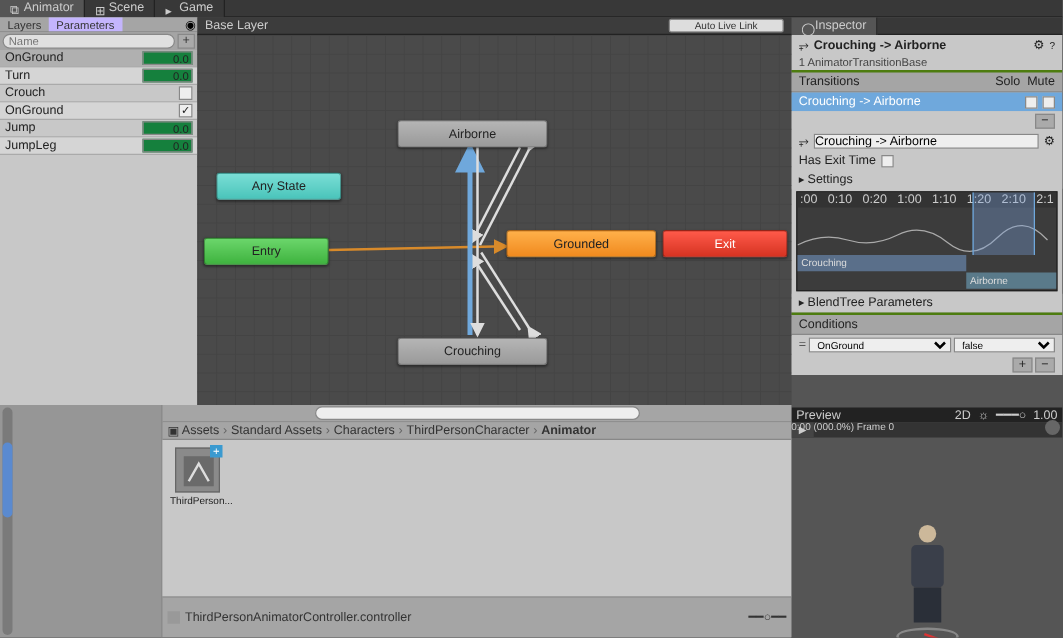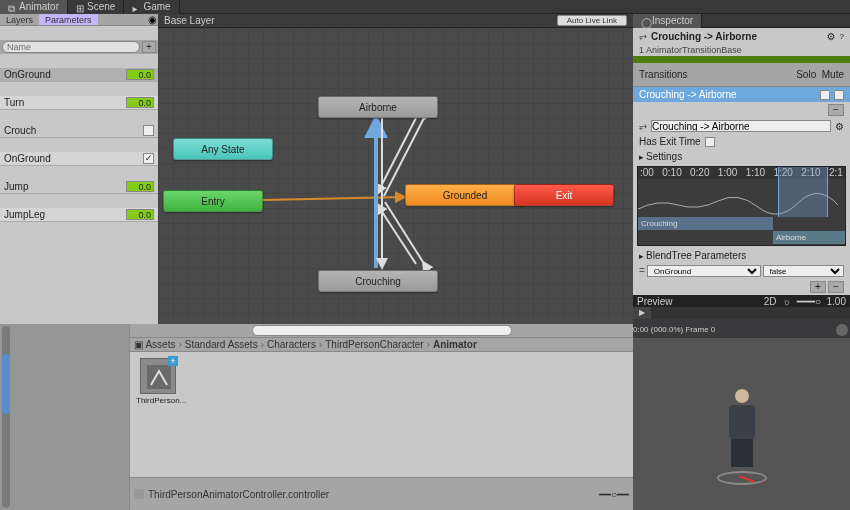--- a/index.html
+++ b/index.html
@@ -6,36 +6,36 @@
 body { width: 850px; height: 510px; background: #555; overflow: hidden; position: relative; }
 
 
 .tabs { background: #383838; height: 14px; display: flex; align-items: center; border-bottom: 1px solid #222; }
 .tab { padding: 1px 8px; color: #ccc; background: #383838; border-right: 1px solid #222; display: flex; align-items: center; gap: 3px; height: 14px; }
 .tab.active { background: #555; }
 .tab-icon { width: 8px; height: 8px; display: inline-block; }
 
 
 .main-row { display: flex; height: 324px; }
-.left-panel { width: 158px; background: #c8c8c8; display: flex; flex-direction: column; gap: 14px; }
+.left-panel { width: 158px; background: #c8c8c8; display: flex; flex-direction: column; }
 .graph-panel { flex: 1; background: #4a4a4a; position: relative; }
 .inspector-panel { width: 217px; background: #555; display: flex; flex-direction: column; }
 
 
 .subtabs { height: 12px; display: flex; background: #a5a5a5; border-bottom: 1px solid #888; }
 .subtab { padding: 0 6px; color: #333; font-size: 9px; line-height: 12px; }
 .subtab.active { background: #c4b5fd; }
 .addrow { height: 14px; display: flex; align-items: center; background: #a5a5a5; padding: 0 2px; gap: 2px; }
 .search-input { flex: 1; height: 12px; background: #e0e0e0; border: 1px solid #888; border-radius: 6px; font-size: 9px; padding: 0 4px; }
 .plus-btn { width: 14px; height: 12px; background: #aaa; border: 1px solid #888; text-align: center; line-height: 10px; font-size: 10px; color: #333; }
 .param-row { height: 14px; display: flex; align-items: center; padding: 0 4px; color: #222; border-bottom: 1px solid #aaa; }
 .param-row.alt { background: #d5d5d5; }
 .param-row.sel { background: #b0b0b0; }
 .param-name { flex: 1; }
-.param-val { width: 28px; height: 11px; background: #84cc16; border: 1px solid #888; text-align: right; padding: 0 2px; font-size: 9px; line-height: 11px; }
+.param-val { width: 40px; height: 11px; background: #15803d; border: 1px solid #888; text-align: right; padding: 0 2px; font-size: 9px; line-height: 11px; }
 .param-check { width: 11px; height: 11px; background: #eee; border: 1px solid #888; }
 .param-check.on::after { content: "✓"; font-size: 9px; color: #222; display: block; line-height: 9px; text-align: center; }
 
 
 .graph-header { height: 14px; background: #3c3c3c; display: flex; align-items: center; padding: 0 6px; color: #ccc; font-size: 9px; justify-content: space-between; border-bottom: 1px solid #222; }
 .graph-body { position: absolute; top: 14px; left: 0; right: 0; bottom: 14px; background: #4a4a4a; background-image: linear-gradient(#444 1px, transparent 1px), linear-gradient(90deg, #444 1px, transparent 1px); background-size: 15px 15px; }
 .graph-footer { position: absolute; bottom: 0; left: 0; right: 0; height: 14px; background: #383838; color: #aaa; font-size: 8px; text-align: right; padding: 0 4px; line-height: 14px; }
 .state { position: absolute; width: 100px; height: 22px; border-radius: 3px; text-align: center; line-height: 22px; font-size: 10px; color: #222; border: 1px solid rgba(0,0,0,0.3); box-shadow: 0 1px 2px rgba(0,0,0,0.4); }
 .state.gray { background: linear-gradient(#b5b5b5,#9a9a9a); }
 .state.teal { background: linear-gradient(#7aded6,#4ac4ba); }
@@ -43,42 +43,42 @@
 .state.orange { background: linear-gradient(#ffb04a,#f08a1e); }
 .state.red { background: linear-gradient(#ff5a4a,#d63322); color: #fff; }
 svg.arrows { position: absolute; top: 0; left: 0; width: 100%; height: 100%; pointer-events: none; }
 
 
 .insp-tabs { height: 14px; background: #383838; display: flex; align-items: center; border-bottom: 1px solid #222; }
 .insp-section { background: #c8c8c8; color: #222; }
 .insp-head { padding: 2px 6px; display: flex; align-items: center; gap: 4px; }
 .insp-head .name { font-weight: bold; font-size: 10px; }
 .insp-sub { padding: 1px 6px; font-size: 9px; color: #444; }
-.insp-bar { background: #a5a5a5; height: 31px; display: flex; align-items: center; padding: 0 6px; font-size: 9px; justify-content: space-between; border-top: 7px solid #4d7c0f; border-bottom: 1px solid #888; }
+.insp-bar { background: #a5a5a5; height: 18px; display: flex; align-items: center; padding: 0 6px; font-size: 9px; justify-content: space-between; border-top: 2px solid #4d7c0f; border-bottom: 1px solid #888; }
 .insp-row { background: #c8c8c8; padding: 2px 6px; display: flex; align-items: center; gap: 4px; font-size: 9px; }
 .insp-row.highlight { background: #6fa8dc; color: #fff; }
 .minus-btn { margin-left: auto; width: 16px; height: 12px; background: #aaa; border: 1px solid #888; text-align:center; line-height:10px; }
 .insp-field { flex: 1; height: 12px; background: #eee; border: 1px solid #888; }
 .insp-sub-title { font-size: 9px; padding: 2px 6px; background: #c8c8c8; }
 .insp-checkbox { width: 10px; height: 10px; background: #eee; border: 1px solid #888; }
 .timeline { background: #3c3c3c; height: 80px; position: relative; margin: 2px 4px; border: 1px solid #222; }
 .timeline-top { height: 12px; background: #333; color: #ccc; font-size: 7px; display: flex; justify-content: space-between; padding: 0 2px; }
 .timeline-wave { position: absolute; top: 12px; left: 0; right: 0; height: 38px; }
 .timeline-bands { position: absolute; bottom: 0; left: 0; right: 0; height: 28px; }
 .band { position: absolute; height: 13px; font-size: 8px; padding: 0 3px; line-height: 13px; color: #ddd; }
 .band.a { top: 0; left: 0; width: 135px; background: #5a6f8a; }
 .band.b { top: 14px; left: 135px; right: 0; background: #5a7a8a; }
 
 .cond-row { display: flex; gap: 2px; padding: 2px 6px; background: #c8c8c8; }
 .cond-select { flex: 1; height: 12px; background: #eee; border: 1px solid #888; font-size: 8px; padding: 0 2px; }
 .pm-row { display: flex; justify-content: flex-end; padding: 2px 6px; gap: 2px; background: #c8c8c8; }
 .pm-btn { width: 16px; height: 12px; background: #aaa; border: 1px solid #888; text-align: center; line-height: 10px; }
 
 
-.preview-bar { background: #222; color: #ccc; height: 12px; display: flex; align-items: center; padding: 0 4px; font-size: 9px; justify-content: space-between; }
+.preview-bar { background: #222; color: #ccc; height: 12px; display: flex; align-items: center; padding: 0 4px; font-size: 9px; justify-content: space-between; margin-top: 26px; }
 .preview-ctrl { background: #333; height: 12px; display: flex; align-items: center; }
 .play-btn { width: 18px; height: 12px; background: #444; text-align:center; color:#ccc; line-height: 11px; font-size: 8px;}
 .preview-body { flex: 1; background: #3a3a3c; position: relative; }
 .preview-status { position: absolute; bottom: 4px; left: 0; right: 0; text-align: left; color: #ccc; font-size: 8px; }
 
 
 .bottom-area { position: absolute; top: 324px; left: 0; width: 633px; height: 186px; background: #c8c8c8; display: flex; }
 .bottom-scroll { width: 130px; background: #969696; border-right: 1px solid #888; position: relative; }
 .bottom-scroll-track { position: absolute; left: 2px; top: 2px; width: 8px; bottom: 2px; background: #7a7a7a; border-radius: 4px; }
 .bottom-scroll-thumb { position: absolute; left: 2px; top: 30px; width: 8px; height: 60px; background: #5a8ad0; border-radius: 4px; }
@@ -89,21 +89,21 @@
 .breadcrumb span.sep { margin: 0 3px; color: #666; }
 .asset-grid { flex: 1; background: #c8c8c8; padding: 6px; position: relative; }
 .asset-item { width: 44px; text-align: center; }
 .asset-thumb { width: 36px; height: 36px; background: #8a8a8a; margin: 0 auto 2px; position: relative; border: 1px solid #666; }
 .asset-thumb .plus { position: absolute; top: -3px; right: -3px; width: 10px; height: 10px; background: #3a9ad0; color: #fff; font-size: 9px; line-height: 10px; text-align: center; }
 .asset-label { font-size: 8px; color: #222; }
 .status-bar { height: 30px; background: #a5a5a5; border-top: 1px solid #888; font-size: 9px; color: #333; display: flex; align-items: center; padding: 16px 4px; gap: 4px; }
 .favicon-block { width: 10px; height: 10px; background: #999; display: inline-block; }
 
 .gear-icon, .help-icon { width: 10px; height: 10px; display: inline-block; }
-.auto-live { font-size: 8px; background: #ddd; border: 1px solid #888; padding: 0 9px; border-radius: 2px; color: #333; }
+.auto-live { font-size: 8px; background: #ddd; border: 1px solid #888; padding: 0 20px; border-radius: 2px; color: #333; }
 
 
 .character { position: absolute; top: 70px; left: 50%; transform: translateX(-50%); width: 60px; height: 90px; }
 .char-head { width: 14px; height: 14px; background: #ccb89a; border-radius: 50%; margin: 0 auto; }
 .char-body { width: 26px; height: 34px; background: #3a3f4a; margin: 2px auto 0; border-radius: 4px; }
 .char-legs { width: 22px; height: 28px; background: #2a2f38; margin: 0 auto; }
 .char-base { width: 50px; height: 14px; border: 2px solid #888; border-radius: 50%; margin: 4px auto 0; position: relative; }
 .char-arrow { position: absolute; width: 16px; height: 2px; background: #d33; top: 50%; left: 20px; transform: rotate(20deg); }
 </style>
 </head>
@@ -193,21 +193,21 @@
 
         <line x1="218" y1="240" x2="218" y2="90" stroke="#6fa8dc" stroke-width="4" marker-end="url(#ahb)"></line>
 
         <line x1="224" y1="90" x2="224" y2="240" stroke="#ddd" stroke-width="2" marker-end="url(#ah)"></line>
       </svg>
       <div class="state teal" style="top:110px; left:15px">Any State</div>
       <div class="state green" style="top:162px; left:5px">Entry</div>
       <div class="state gray" style="top:68px; left:160px; width:120px">Airborne</div>
       <div class="state orange" style="top:156px; left:247px; width:120px">Grounded</div>
       <div class="state gray" style="top:242px; left:160px; width:120px">Crouching</div>
-      <div class="state red" style="top:156px; left:356px">Exit</div>
+      <div class="state red" style="top:156px; left:372px">Exit</div>
     </div>
     <div class="graph-footer">Standard Assets/Characters/ThirdPersonCharacter/Animator/ThirdPersonAnimatorController.controller</div>
   </div>
 
   <div class="inspector-panel">
     <div class="insp-tabs">
       <div class="tab active">
           <span class="tab-icon">◯</span>
           <span>Inspector</span>
         </div>
@@ -258,20 +258,23 @@
         <svg class="timeline-wave">
             <path d="M0,30 Q20,20 40,26 T80,22 T120,28 T160,24 T200,26" stroke="#aaa" stroke-width="1" fill="none"></path>
           </svg>
         <div style="position:absolute; top:0; left:140px; width:50px; height:50px; background:rgba(120,160,220,0.35); border-left:1px solid #6fa8dc; border-right:1px solid #6fa8dc"></div>
         <div class="timeline-bands">
           <div class="band a">Crouching</div>
           <div class="band b">Airborne</div>
         </div>
       </div>
       <div class="insp-sub-title">▸ <span>BlendTree Parameters</span></div>
+      <div class="insp-bar">
+          <span>Conditions</span>
+        </div>
       <div class="cond-row">
         <span style="color:#555">=</span>
         <select class="cond-select"><option>OnGround</option></select>
         <select class="cond-select" style="flex:0.7"><option>false</option></select>
       </div>
       <div class="pm-row">
         <div class="pm-btn">+</div>
         <div class="pm-btn">−</div>
       </div>
     </div>

